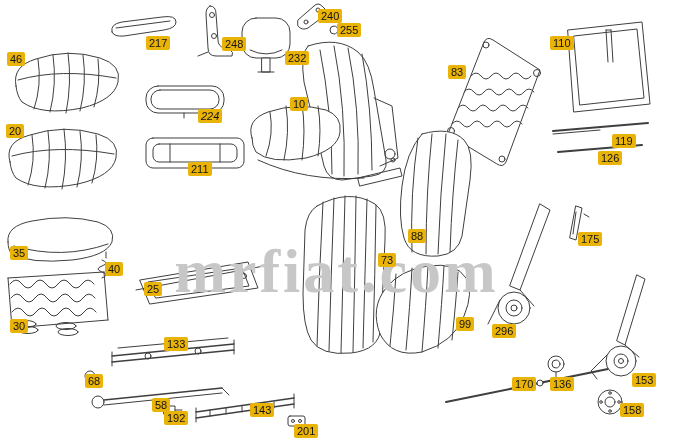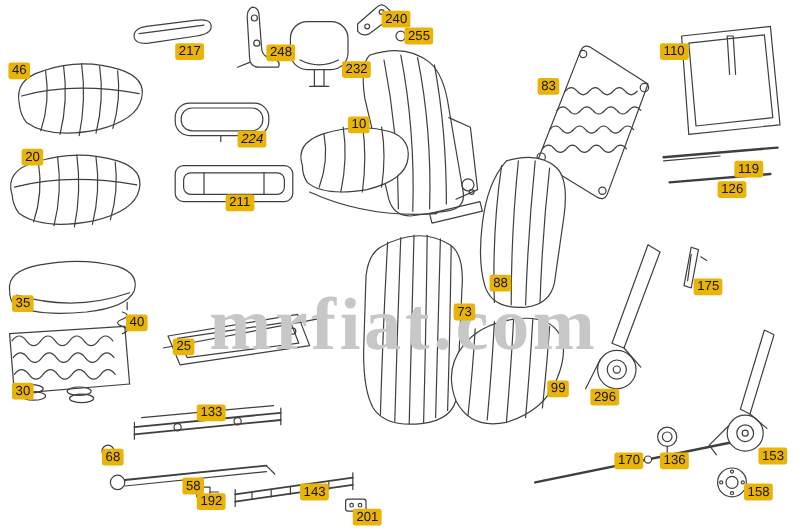--- a/index.html
+++ b/index.html
@@ -276,21 +276,21 @@
       <div class="part-label" style="left: 7px; top: 52px;">46</div>
       <div class="part-label" style="left: 146px; top: 36px;">217</div>
       <div class="part-label" style="left: 222px; top: 37px;">248</div>
       <div class="part-label" style="left: 318px; top: 9px;">240</div>
       <div class="part-label" style="left: 337px; top: 23px;">255</div>
       <div class="part-label" style="left: 285px; top: 51px;">232</div>
       <div class="part-label" style="left: 550px; top: 36px;">110</div>
       <div class="part-label" style="left: 448px; top: 65px;">83</div>
       <div class="part-label" style="left: 290px; top: 97px;">10</div>
       <div class="part-label" style="left: 198px; top: 109px; font-style: italic;">224</div>
-      <div class="part-label" style="left: 18px; top: 124px;">20</div>
+      <div class="part-label" style="left: 6px; top: 124px;">20</div>
       <div class="part-label" style="left: 612px; top: 134px;">119</div>
       <div class="part-label" style="left: 598px; top: 151px;">126</div>
       <div class="part-label" style="left: 188px; top: 162px;">211</div>
       <div class="part-label" style="left: 408px; top: 229px;">88</div>
       <div class="part-label" style="left: 378px; top: 253px;">73</div>
       <div class="part-label" style="left: 578px; top: 232px;">175</div>
       <div class="part-label" style="left: 10px; top: 246px;">35</div>
       <div class="part-label" style="left: 105px; top: 262px;">40</div>
       <div class="part-label" style="left: 144px; top: 282px;">25</div>
       <div class="part-label" style="left: 10px; top: 319px;">30</div>

